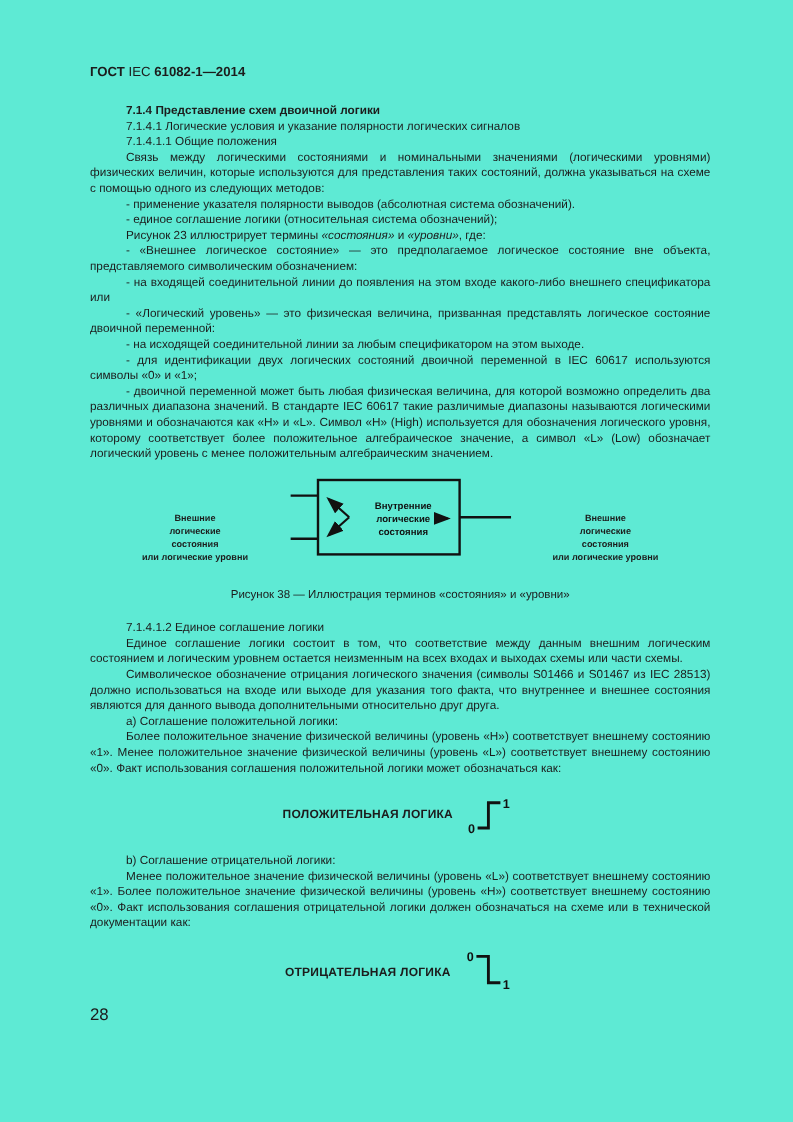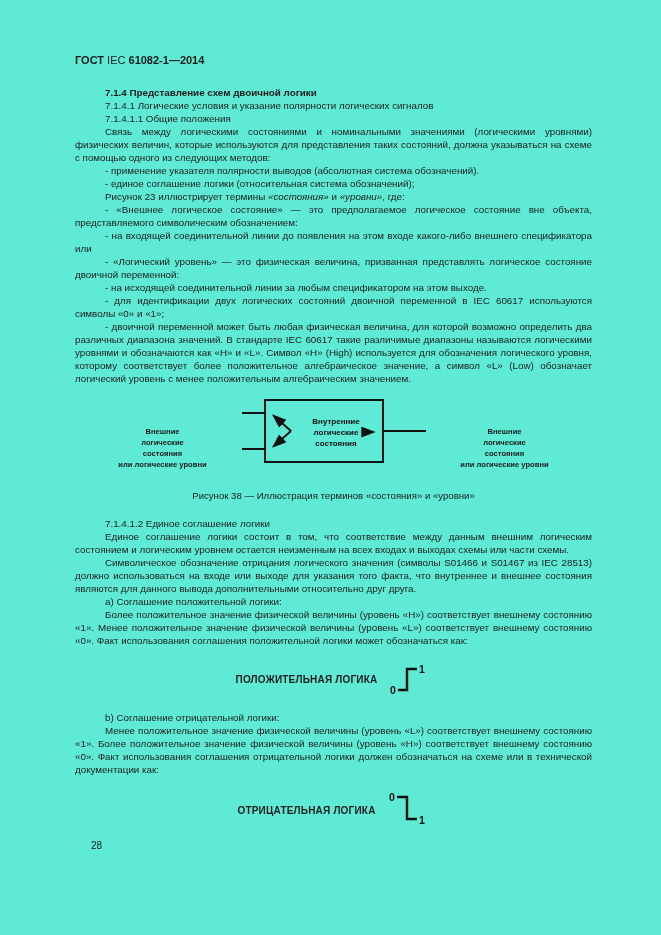--- a/index.html
+++ b/index.html
@@ -54,21 +54,21 @@
     align-items: center;
     justify-content: center;
     gap: 12px;
     margin: 13px 0 13px 0;
   }
   .logic-fig .logic-label {
     font-size: 10px;
     font-weight: bold;
     letter-spacing: 0.2px;
   }
-  .page-number { position: absolute; left: 91px; top: 839px; font-size: 10px; }
+  .page-number { position: absolute; left: 75px; top: 839px; font-size: 14px; }
   svg text { font-family: "Liberation Sans", sans-serif; }
 </style>
 </head>
 <body>
 
 <div class="page">
 
   <div class="doc-header"><span>ГОСТ</span> <span class="org">IEC</span> <span>61082-1—2014</span></div>
 
   <p class="bold">7.1.4 Представление схем двоичной логики</p>

